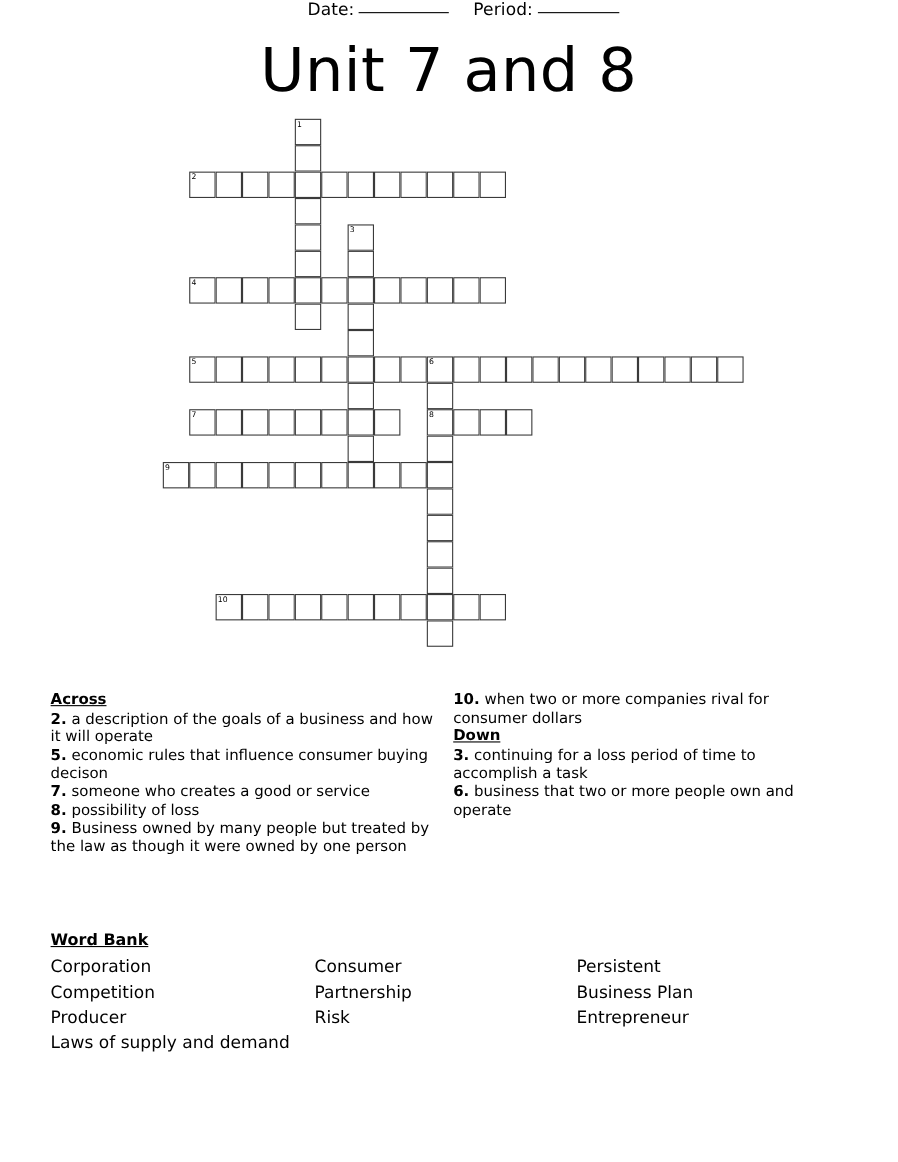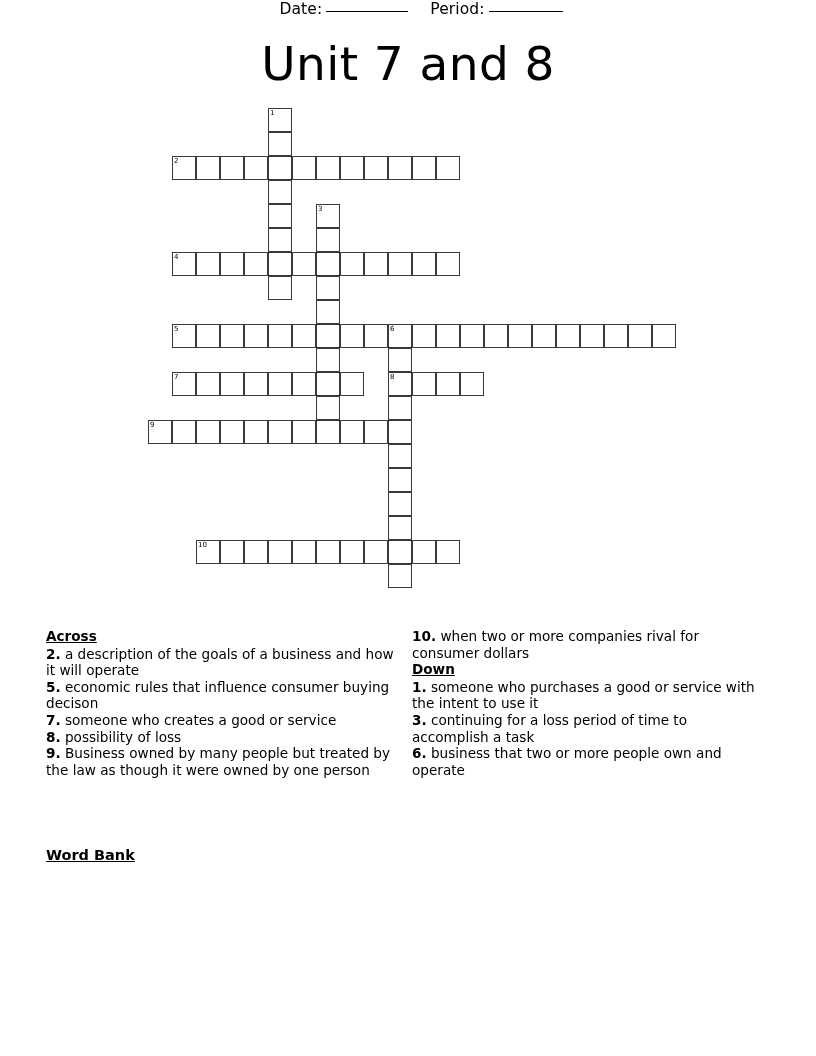--- a/index.html
+++ b/index.html
@@ -50,21 +50,21 @@
   .gap-a { width: 26px; display: inline-block; }
   .gap-b { width: 22px; display: inline-block; }
 
   
   .title {
     position: absolute;
     left: 0;
     top: 36px;
     width: 816px;
     text-align: center;
-    font-size: 47px;
+    font-size: 55px;
     font-weight: normal;
     line-height: 56px;
     letter-spacing: 0.4px;
   }
 
   
   #grid-wrap {
     position: absolute;
     left: 0;
     top: 0;
@@ -282,22 +282,33 @@
         <div class="clue"><b>8.</b><span> possibility of loss</span></div>
         <div class="clue"><b>9.</b><span> Business owned by many people but treated by the law as though it were owned by one person</span></div>
       </div>
   </div>
   <div class="clue-col clue-col-right">
     <div id="across-right">
         <div class="clue"><b>10.</b><span> when two or more companies rival for consumer dollars</span></div>
       </div>
     <div class="clue-heading">Down</div>
     <div id="down-right">
-        <div class="clue"><b>1.</b><span> someone who purchases a good or service with the intent to use it</span></div>
         <div class="clue"><b>3.</b><span> continuing for a loss period of time to accomplish a task</span></div>
         <div class="clue"><b>6.</b><span> business that two or more people own and operate</span></div>
       </div>
   </div>
 </div>
 
 <div class="wordbank">
   <div class="wb-heading">Word Bank</div>
+  <div class="wb-grid" id="wb-grid">
+      <div class="wb-item">Corporation</div>
+      <div class="wb-item">Consumer</div>
+      <div class="wb-item">Persistent</div>
+      <div class="wb-item">Competition</div>
+      <div class="wb-item">Partnership</div>
+      <div class="wb-item">Business Plan</div>
+      <div class="wb-item">Producer</div>
+      <div class="wb-item">Risk</div>
+      <div class="wb-item">Entrepreneur</div>
+      <div class="wb-item">Laws of supply and demand</div>
+    </div>
 </div>
 
 </body></html>

